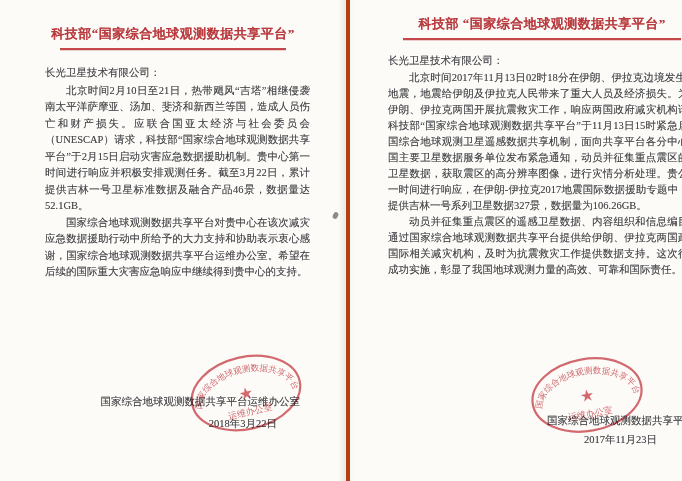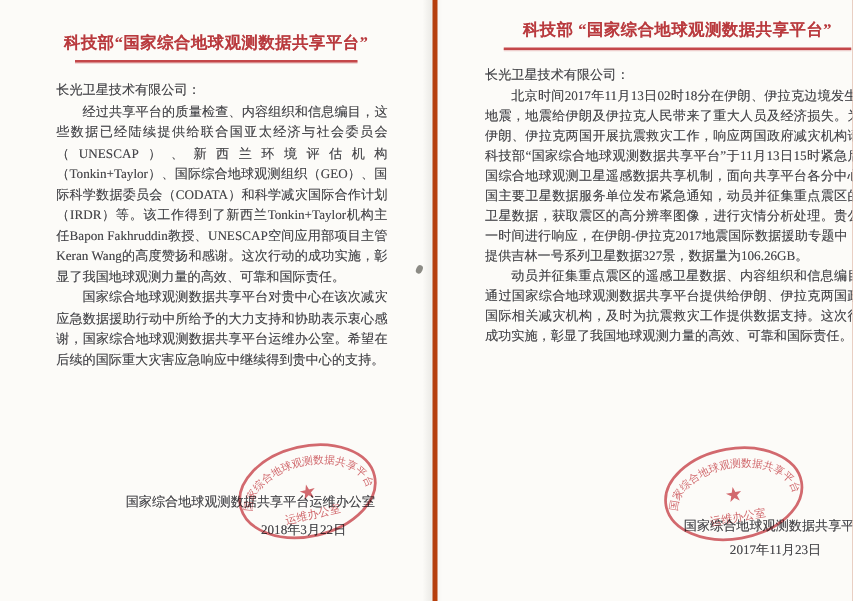--- a/index.html
+++ b/index.html
@@ -63,21 +63,21 @@
 </head>
 <body>
 
 <div class="scan">
 
   <div class="page page-left">
     <div class="title">科技部“国家综合地球观测数据共享平台”</div>
     <div class="rule"></div>
     <div class="body">
       <div class="recipient">长光卫星技术有限公司：</div>
-      <p>经过共享平台的质量检查、内容组织和信息编目，这些数据已经陆续提供给联合国亚太经济与社会委员会（UNESCAP）、新西兰环境评估机构（Tonkin+Taylor）、国际综合地球观测组织（GEO）、国际科学数据委员会（CODATA）和科学减灾国际合作计划（IRDR）等。该工作得到了新西兰Tonkin+Taylor机构主任Bapon Fakhruddin教授、UNESCAP空间应用部项目主管Keran Wang的高度赞扬和感谢。这次行动的成功实施，彰显了我国地球观测力量的高效、可靠和国际责任。</p>
+      <p>北京时间2月10日至21日，热带飓风“吉塔”相继侵袭南太平洋萨摩亚、汤加、斐济和新西兰等国，造成人员伤亡和财产损失。应联合国亚太经济与社会委员会（UNESCAP）请求，科技部“国家综合地球观测数据共享平台”于2月15日启动灾害应急数据援助机制。贵中心第一时间进行响应并积极安排观测任务。截至3月22日，累计提供吉林一号卫星标准数据及融合产品46景，数据量达52.1GB。</p>
       <p>国家综合地球观测数据共享平台对贵中心在该次减灾应急数据援助行动中所给予的大力支持和协助表示衷心感谢，国家综合地球观测数据共享平台运维办公室。希望在后续的国际重大灾害应急响应中继续得到贵中心的支持。</p>
     </div>
     <div class="sig">国家综合地球观测数据共享平台运维办公室</div>
     <div class="date">2018年3月22日</div>
     <svg class="seal" viewBox="0 0 120 84" width="120" height="84">
       <ellipse cx="60" cy="42" rx="55" ry="36" fill="none" stroke="#cc4a52" stroke-width="2.2"></ellipse>
       <path id="arcL" d="M 13 50 A 47 29 0 1 1 107 50" fill="none"></path>
       <text font-size="8.5" fill="#c9464d">
         <textPath href="#arcL" xlink:href="#arcL" startOffset="2">国家综合地球观测数据共享平台</textPath>
       </text>

